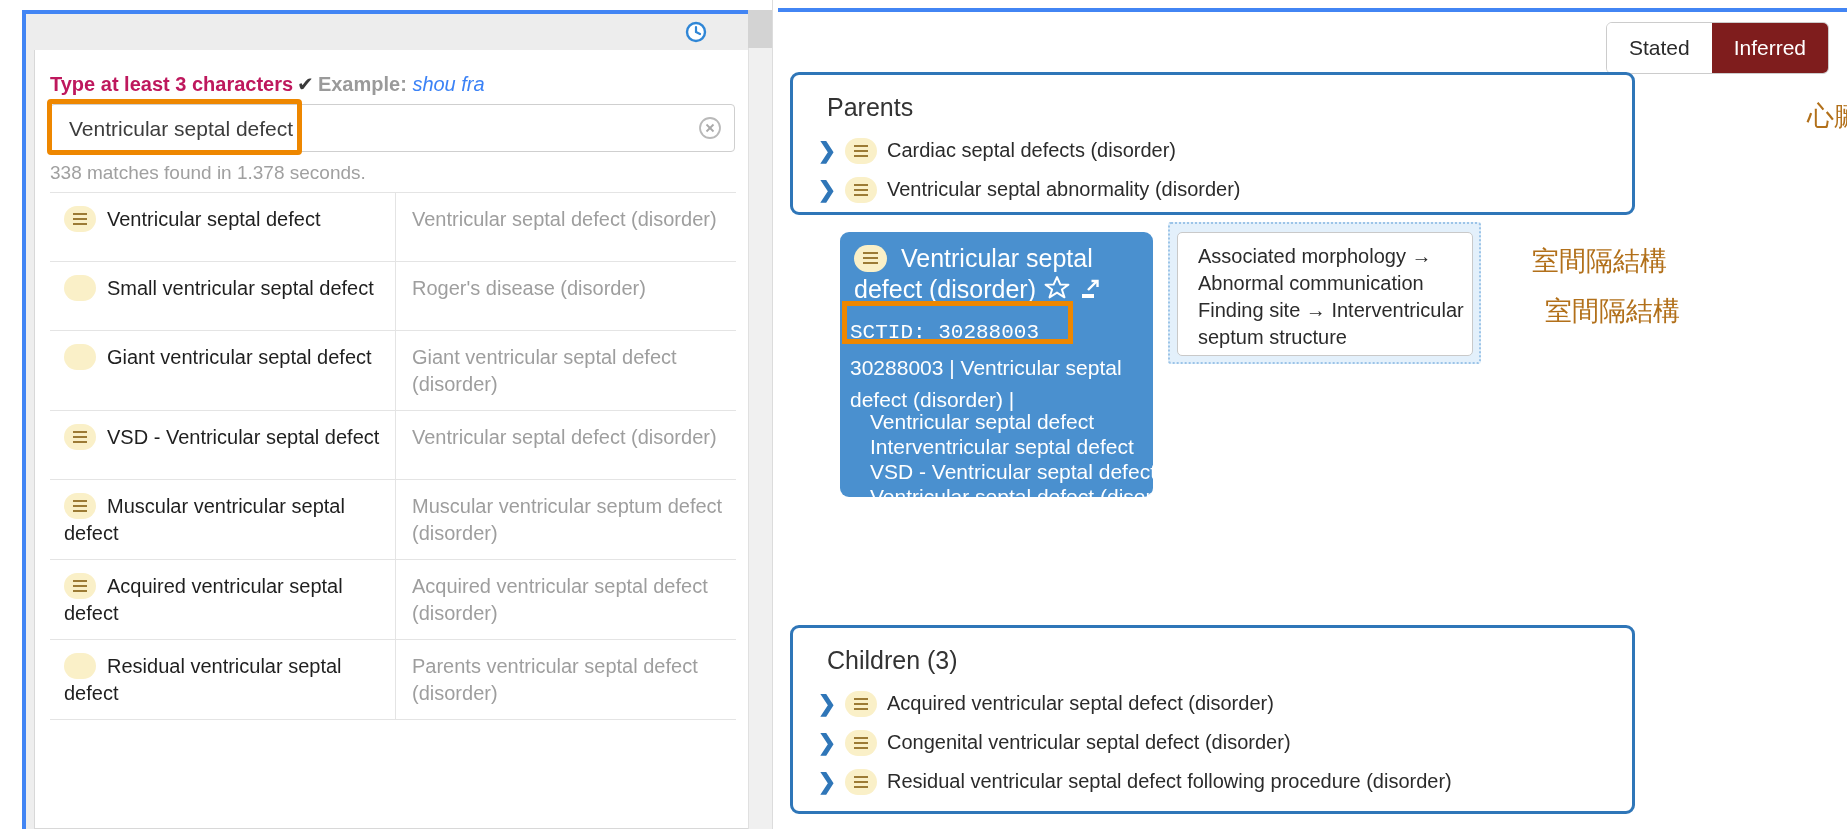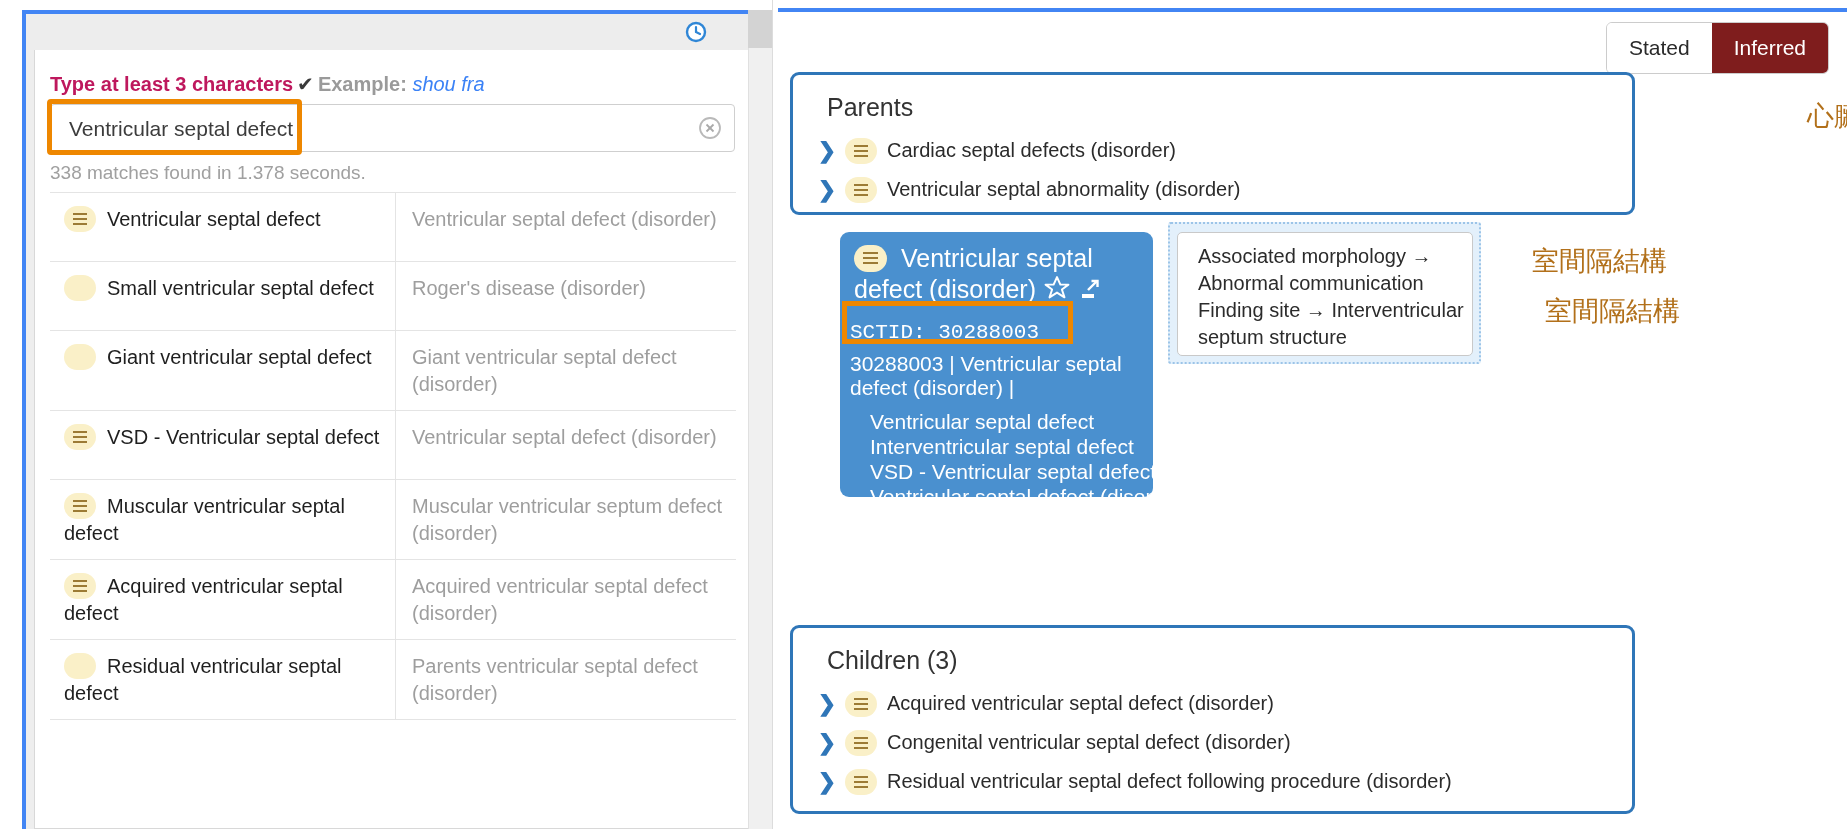--- a/index.html
+++ b/index.html
@@ -235,21 +235,21 @@
   #sctid-highlight {
     position: absolute; left: 2px; top: 69px;
     width: 231px; height: 43px;
     border: 5px solid #ee8700;
     box-sizing: border-box;
     pointer-events: none;
   }
   #fsn-line {
     position: absolute; left: 10px; top: 120px;
     width: 300px;
-    font-size: 21px; color: #ffffff; line-height: 24px;
+    font-size: 21px; color: #ffffff; line-height: 32px;
   }
   #syn-list {
     position: absolute; left: 30px; top: 177px;
     font-size: 21px; color: #ffffff; line-height: 25px;
   }
   .syn-item { height: 25px; white-space: nowrap; }
 
   
   #attr-outer {
     position: absolute; left: 390px; top: 222px;

